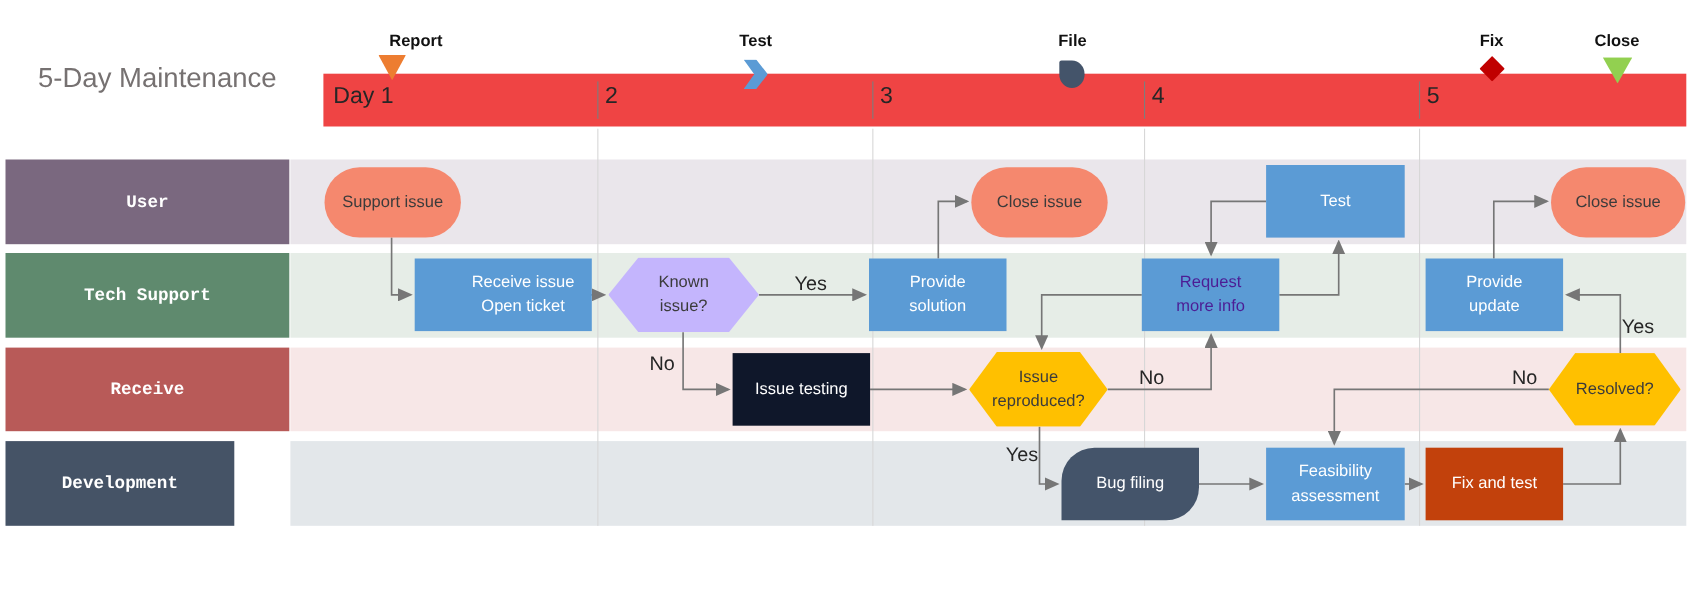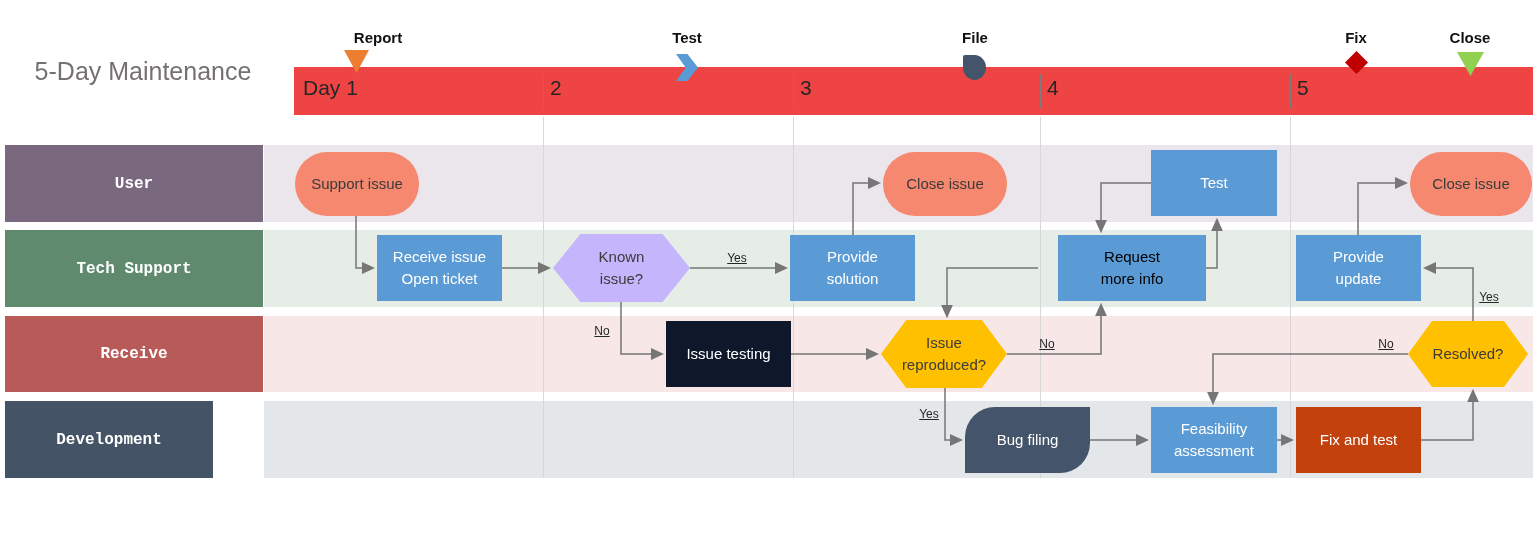--- a/index.html
+++ b/index.html
@@ -32,21 +32,21 @@
   
   .node{
     position:absolute;display:flex;align-items:center;justify-content:center;
     text-align:center;font-size:15px;line-height:1.45;white-space:pre-line;z-index:10;
   }
   .shape-stadium{border-radius:32px;}
   .shape-hexagon{clip-path:polygon(0 50%,20% 0,80% 0,100% 50%,80% 100%,20% 100%);}
   .shape-notch{border-radius:30px 0 30px 0;}
   #connector-svg{position:absolute;left:0;top:0;z-index:5;pointer-events:none;}
   .connector-label{
-    position:absolute;transform:translate(-50%,-50%);font-size:12px;color:#262626;z-index:6;white-space:nowrap;text-decoration:underline;
+    position:absolute;transform:translate(-50%,-50%);font-size:18px;color:#262626;z-index:6;white-space:nowrap;
   }
 </style>
 </head>
 <body>
 
 <div id="canvas">
   <div id="title" style="color: rgb(118, 113, 113);">
     <div>5-Day Maintenance</div>
   </div>
   <div id="timeline-bar" style="left: 294px; top: 67px; width: 1239px; height: 48px; background: #ef4444;">
@@ -105,29 +105,29 @@
       <polyline points="1163,268 1217,268 1217,220" fill="none" stroke="#767676" stroke-width="1.5" marker-end="url(#arrowhead)"></polyline>
       <polyline points="1090,440 1147,440" fill="none" stroke="#767676" stroke-width="1.5" marker-end="url(#arrowhead)"></polyline>
       <polyline points="1277,440 1292,440" fill="none" stroke="#767676" stroke-width="1.5" marker-end="url(#arrowhead)"></polyline>
       <polyline points="1421,440 1473,440 1473,391" fill="none" stroke="#767676" stroke-width="1.5" marker-end="url(#arrowhead)"></polyline>
       <polyline points="1473,321 1473,268 1425,268" fill="none" stroke="#767676" stroke-width="1.5" marker-end="url(#arrowhead)"></polyline>
       <polyline points="1408,354 1213,354 1213,403" fill="none" stroke="#767676" stroke-width="1.5" marker-end="url(#arrowhead)"></polyline>
       <polyline points="1358,235 1358,183 1406,183" fill="none" stroke="#767676" stroke-width="1.5" marker-end="url(#arrowhead)"></polyline>
     </svg>
   <div id="node-layer">
       <div class="node shape-stadium" style="left: 295px; top: 152px; width: 124px; height: 64px; background: rgb(245, 136, 110); color: rgb(59, 59, 59);">Support issue</div>
-      <div class="node shape-rect" style="left: 377px; top: 235px; width: 125px; height: 66px; background: rgb(91, 155, 213); color: rgb(255, 255, 255);">Receive issue
+      <div class="node shape-rect" style="left: 377px; top: 235px; width: 125px; height: 66px; background: rgb(91, 155, 213); color: rgb(255, 255, 255); padding-left: 36px;">Receive issue
 Open ticket</div>
       <div class="node shape-hexagon" style="left: 553px; top: 234px; width: 137px; height: 68px; background: #c4b5fd; color: rgb(59, 59, 59);">Known
 issue?</div>
       <div class="node shape-rect" style="left: 790px; top: 235px; width: 125px; height: 66px; background: rgb(91, 155, 213); color: rgb(255, 255, 255);">Provide
 solution</div>
       <div class="node shape-stadium" style="left: 883px; top: 152px; width: 124px; height: 64px; background: rgb(245, 136, 110); color: rgb(59, 59, 59);">Close issue</div>
       <div class="node shape-rect" style="left: 1151px; top: 150px; width: 126px; height: 66px; background: rgb(91, 155, 213); color: rgb(255, 255, 255);">Test</div>
-      <div class="node shape-rect" style="left: 1038px; top: 235px; width: 148px; height: 66px; background: rgb(91, 155, 213); color: #000000; margin-left: 20px;">Request
+      <div class="node shape-rect" style="left: 1038px; top: 235px; width: 125px; height: 66px; background: rgb(91, 155, 213); color: #4c1d95;">Request
 more info</div>
       <div class="node shape-rect" style="left: 666px; top: 321px; width: 125px; height: 66px; background: #0f172a; color: rgb(255, 255, 255);">Issue testing</div>
       <div class="node shape-hexagon" style="left: 881px; top: 320px; width: 126px; height: 68px; background: rgb(255, 192, 0); color: rgb(59, 59, 59);">Issue
 reproduced?</div>
       <div class="node shape-notch" style="left: 965px; top: 407px; width: 125px; height: 66px; background: rgb(68, 84, 106); color: rgb(255, 255, 255);">Bug filing</div>
       <div class="node shape-rect" style="left: 1151px; top: 407px; width: 126px; height: 66px; background: rgb(91, 155, 213); color: rgb(255, 255, 255);">Feasibility
 assessment</div>
       <div class="node shape-rect" style="left: 1296px; top: 407px; width: 125px; height: 66px; background: #c2410c; color: rgb(255, 255, 255);">Fix and test</div>
       <div class="node shape-rect" style="left: 1296px; top: 235px; width: 125px; height: 66px; background: rgb(91, 155, 213); color: rgb(255, 255, 255);">Provide
 update</div>

